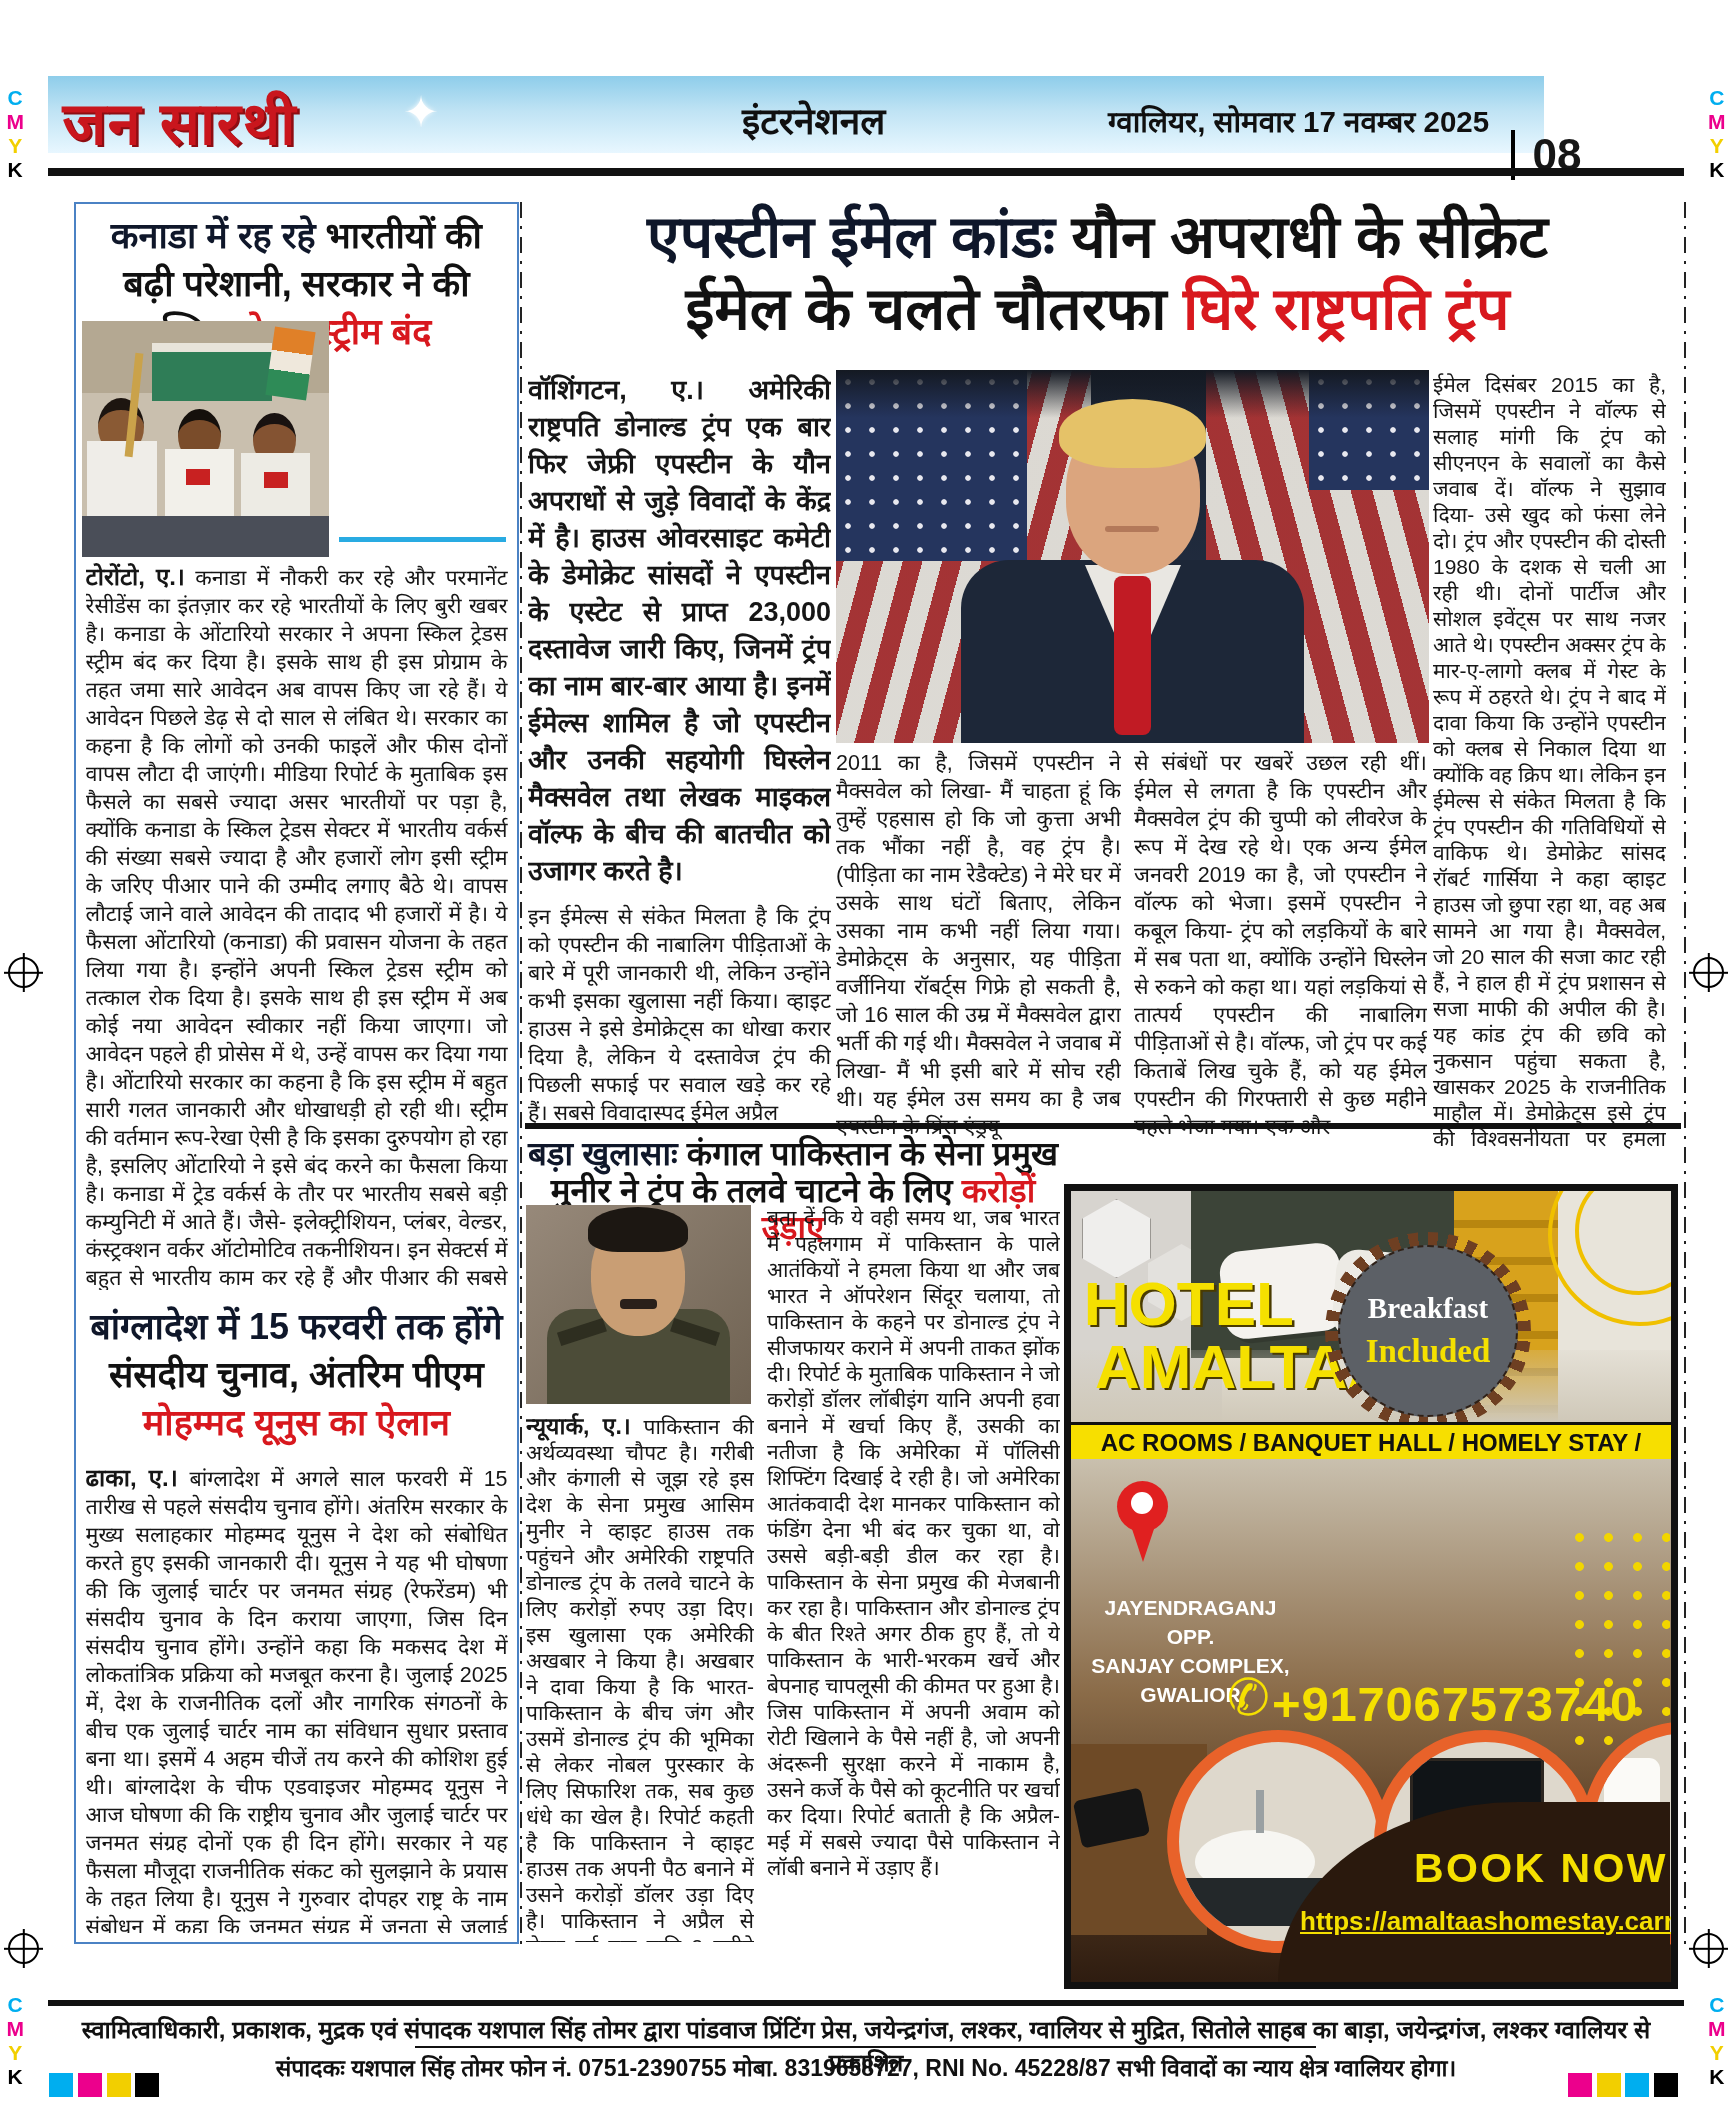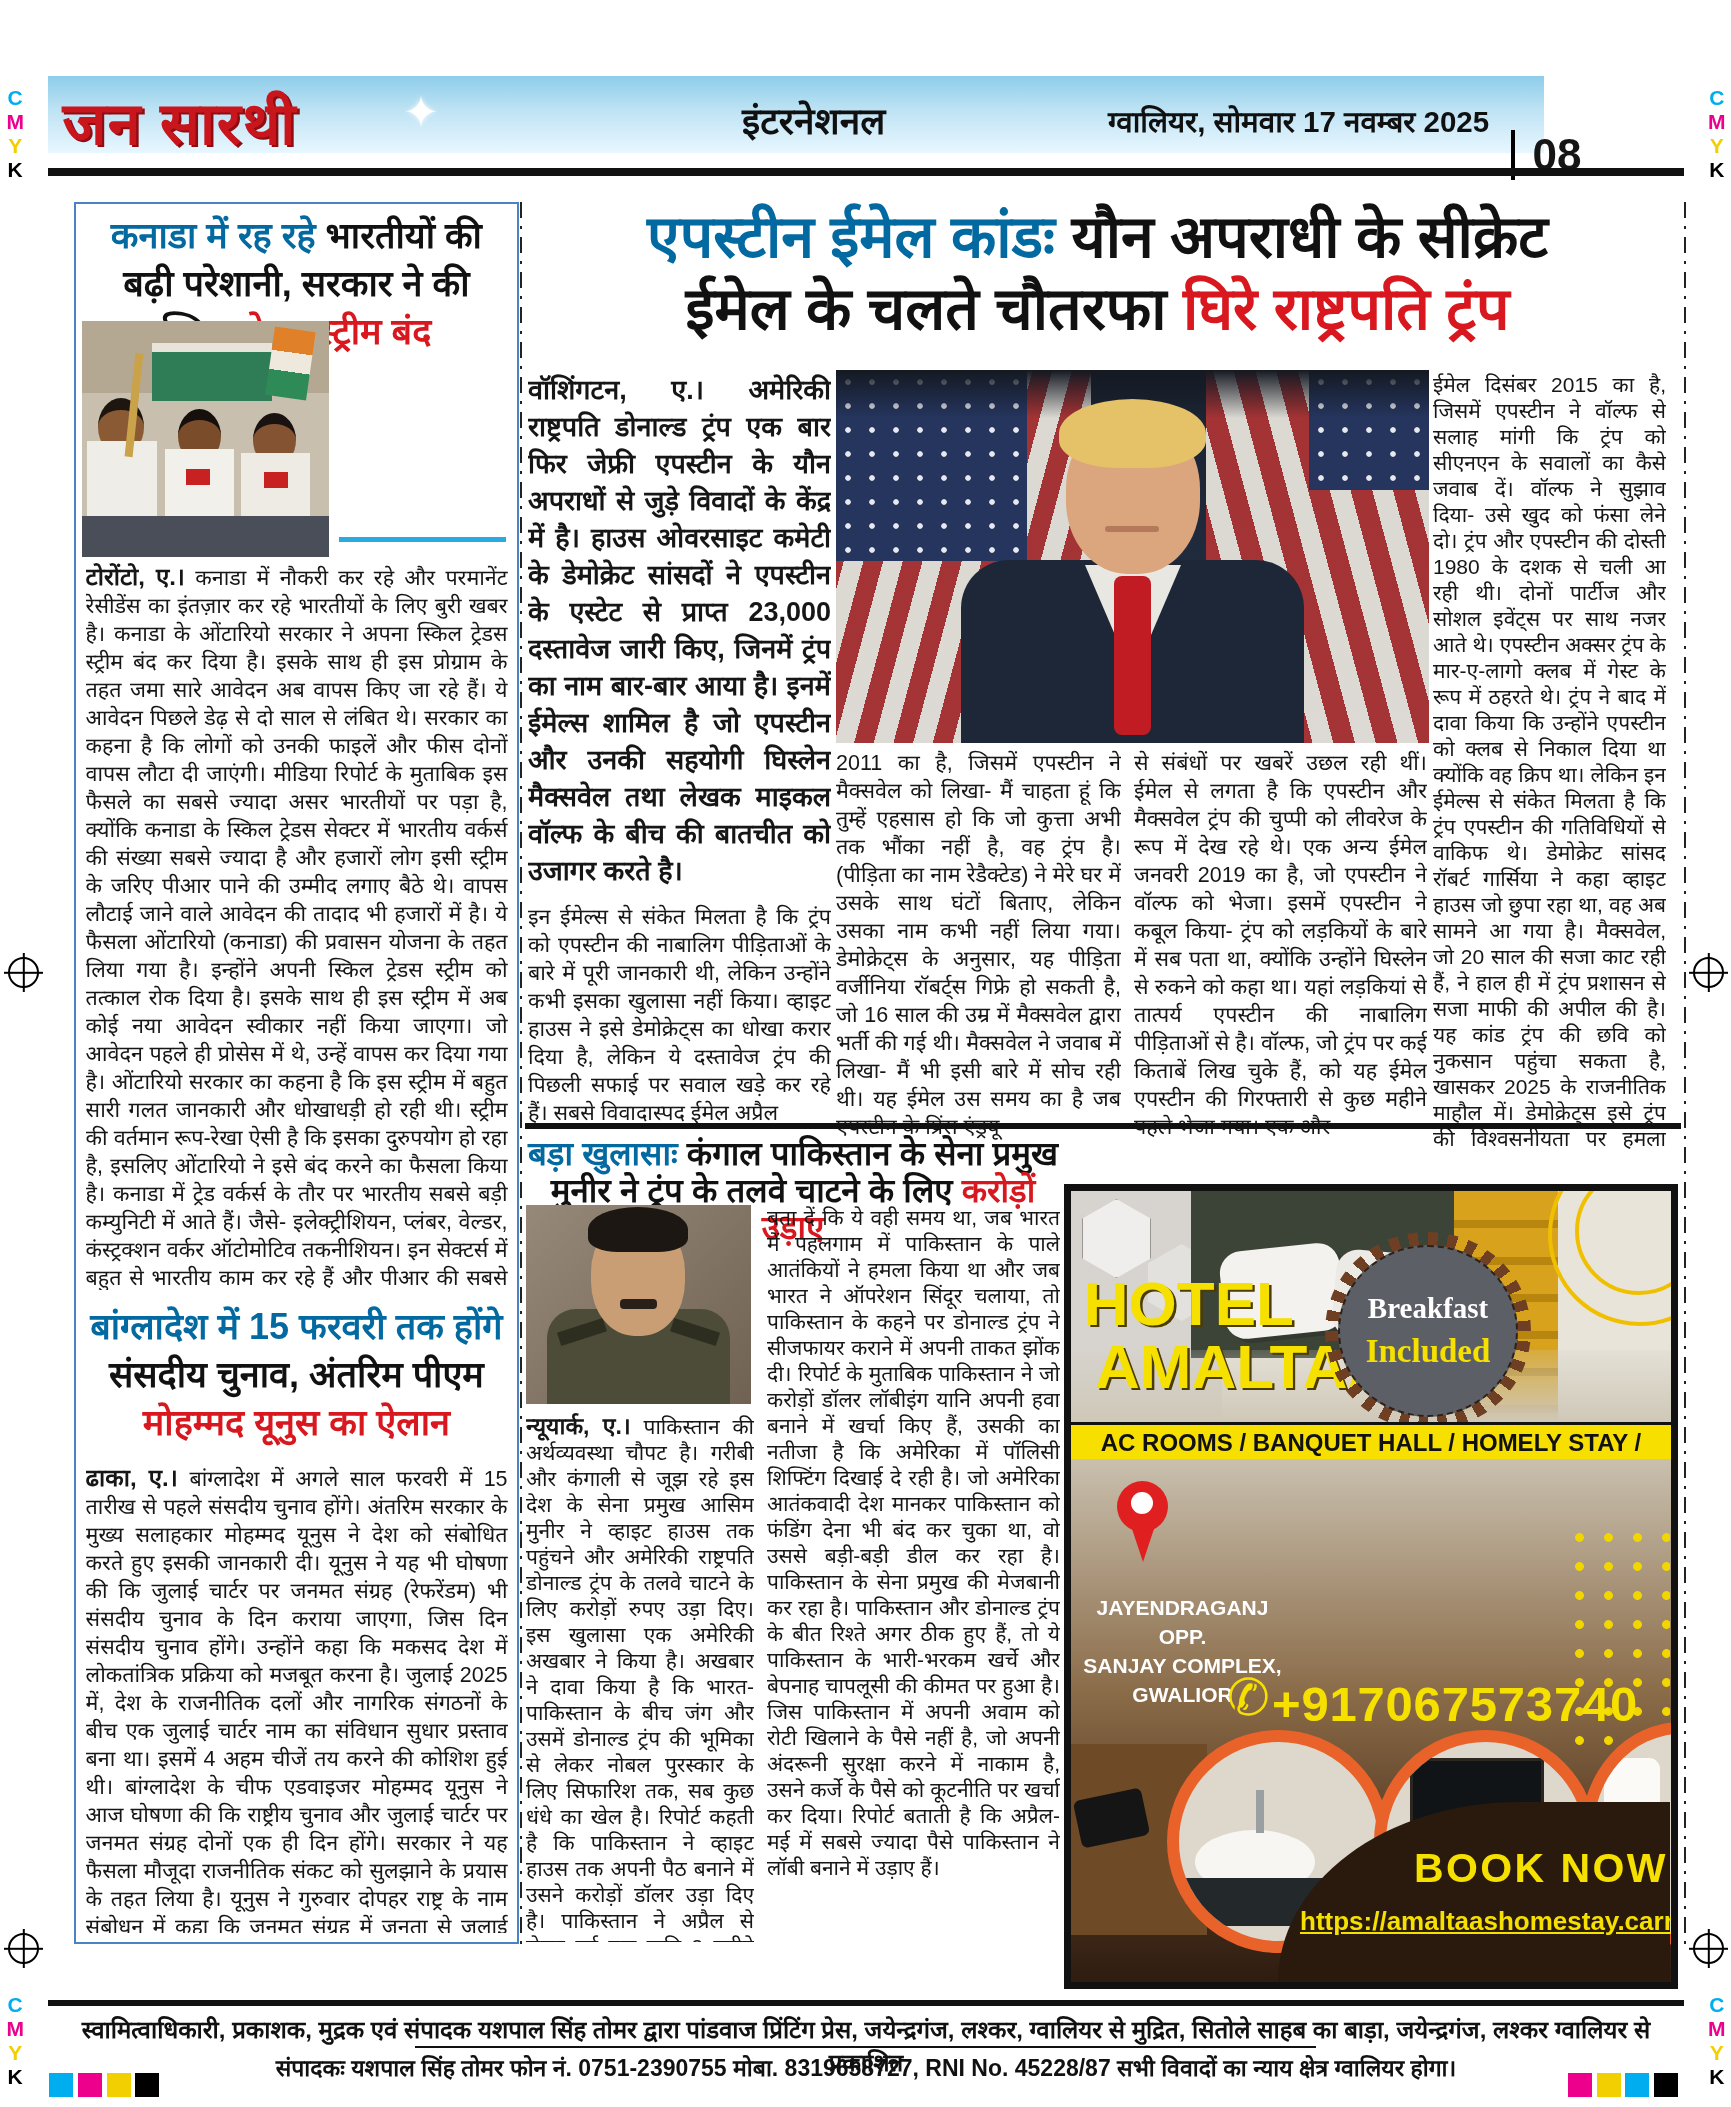--- a/index.html
+++ b/index.html
@@ -11,21 +11,21 @@
   .b{font-weight:bold;}
   
   .hstrip{background:linear-gradient(180deg,#8ecdea 0%,#bfe3f4 45%,#e8f7ff 100%);}
   .masthead{color:#c9161d;font-size:59px;font-weight:bold;text-shadow:2.4px 2.4px 0 #8e0d12;letter-spacing:1.6px;}
   .sparkle{color:#ffffff;font-size:43px;text-shadow:0 0 4.8px #fff;}
   .section-label{font-size:37px;font-weight:bold;color:#101010;}
   .dateline-top{font-size:29.5px;font-weight:bold;color:#101010;}
   .pagenum{font-size:44px;font-weight:bold;border-left:4px solid #000;padding-left:17.5px;margin-top:43px;}
   .hrule{background:#111;}
   
-  .hl-blue{color:#0369a1;}
+  .hl-blue{color:#0f172a;}
   .hl-red{color:#d8181e;}
   .hl-black{color:#111;}
   .main-hl{font-size:59px;line-height:72px;font-weight:bold;text-align:center;}
   .sub-hl{font-size:36px;line-height:48px;font-weight:bold;text-align:center;}
   .pak-hl{font-size:33px;line-height:37px;font-weight:bold;text-align:center;}
   
   .body27{font-size:21.5px;line-height:28px;}
   .body26{font-size:21px;line-height:26px;}
   .lead-bold{font-size:27px;line-height:37px;font-weight:bold;}
   .cap{font-size:25px;line-height:37px;font-weight:bold;text-align:center;}
@@ -223,21 +223,21 @@
 
     <div class="abs" style="left:0;top:268px;width:600px;height:523px;background:linear-gradient(180deg,#c9c0ae 0%,#8a6b48 45%,#553a22 75%,#2e1c10 100%);overflow:hidden;">
       <div class="abs dots" style="left:494px;top:64px;width:105px;height:239px;"></div>
       <div class="abs dots" style="left:494px;top:383px;width:105px;height:136px;"></div>
 
       <div class="abs" style="left:46px;top:22px;width:51px;height:51px;background:#e02020;border-radius:50%;">
         <div class="abs" style="left:14.4px;top:11px;width:22px;height:22px;background:#fff;border-radius:50%;"></div>
       </div>
       <div class="abs" style="left:61px;top:70px;width:0;height:0;border-left:11px solid transparent;border-right:11px solid transparent;border-top:33px solid #e02020;"></div>
 
-      <div class="abs ctr" style="left:8px;top:134px;width:207px;color:#fff;font-weight:bold;font-size:21px;line-height:29px;">
+      <div class="abs ctr" style="left:16px;top:134px;width:207px;color:#fff;font-weight:bold;font-size:21px;line-height:29px;">
         <div>JAYENDRAGANJ OPP.</div>
         <div>SANJAY COMPLEX,</div>
         <div>GWALIOR</div>
       </div>
 
       <div class="abs ad-yellow" style="left:156px;top:209px;font-size:51px;">✆</div>
       <div class="abs ad-yellow b" style="left:201px;top:217px;font-size:49px;letter-spacing:0.8px;">+917067573740</div>
 
       <div class="abs" style="left:-8px;top:285px;width:144px;height:191px;background:#6e4a26;"></div>
       <div class="abs" style="left:6.4px;top:335px;width:69px;height:48px;background:#151515;border-radius:6.4px;transform:rotate(-12deg);"></div>

